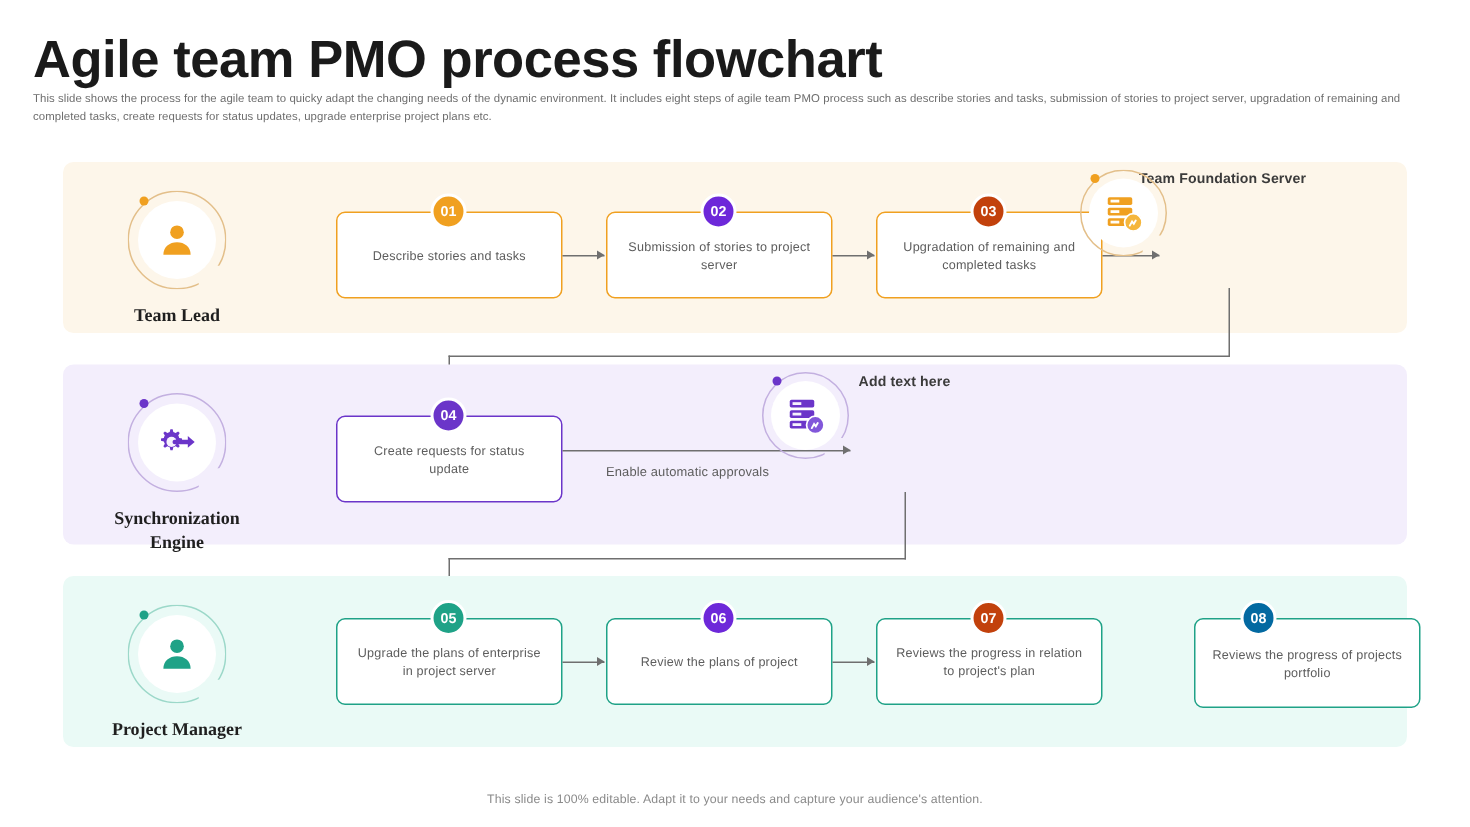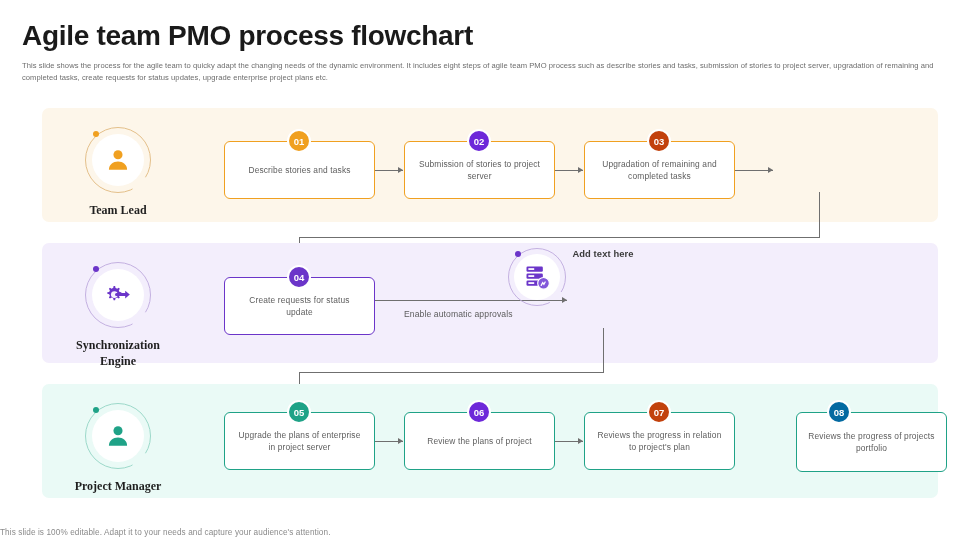--- a/index.html
+++ b/index.html
@@ -6,21 +6,21 @@
   body{
     width:980px;height:551px;background:#ffffff;
     font-family:"Liberation Sans", sans-serif;
     overflow:hidden;position:relative;
   }
   .slide{position:relative;width:980px;height:551px;}
 
   
   .title{
     position:absolute;left:22px;top:20px;
-    font-size:28px;font-weight:700;color:#1a1a1a;
+    font-size:35px;font-weight:700;color:#1a1a1a;
     letter-spacing:-0.3px;
   }
   .subtitle{
     position:absolute;left:22px;top:60px;width:934px;
     font-size:7.6px;line-height:11.5px;color:#6d6d6d;
     letter-spacing:0.05px;
   }
 
   
   .band{position:absolute;border-radius:7px;}
@@ -94,21 +94,21 @@
     border-left:3.5px solid transparent;border-right:3.5px solid transparent;
     border-top:5.5px solid #6f6f6f;
   }
   .edgelabel{
     position:absolute;text-align:left;font-size:8.6px;line-height:12.5px;
     color:#5d5d5d;letter-spacing:0.1px;
   }
 
   
   .footer{
-    position:absolute;left:0;top:528px;width:980px;text-align:left;
+    position:absolute;left:0;top:528px;width:980px;text-align:center;
     font-size:8.2px;color:#8a8a8a;letter-spacing:0.1px;
   }
 </style>
 </head>
 <body>
 
 <div class="slide">
 
   <div class="title">Agile team PMO process flowchart</div>
   <div class="subtitle">This slide shows the process for the agile team to quicky adapt the changing needs of the dynamic environment. It includes eight steps of agile team PMO process such as describe stories and tasks, submission of stories to project server, upgradation of remaining and completed tasks, create requests for status updates, upgrade enterprise project plans etc.</div>
@@ -143,20 +143,39 @@
   <div class="conn hline" style="left:555px;top:170px;width:28px;"></div>
   <div class="arrow-r" style="left:578px;top:166.5px;"></div>
 
   <div class="pbox" style="left:584px;top:141px;width:151px;height:58px;border-color:#F0A020;">
     <div class="ptext">Upgradation of remaining and completed tasks</div>
   </div>
   <div class="badge" style="left:647px;top:129px;background:#c2410c;">03</div>
   <div class="conn hline" style="left:735px;top:170px;width:38px;"></div>
   <div class="arrow-r" style="left:768px;top:166.5px;"></div>
 
+  <div class="node" style="left:720px;top:113px;width:190px;">
+    <div class="caption">Team Foundation Server</div>
+    <div class="ring" style="margin:0 auto;">
+      <div class="outline" style="border-color:#e3bf8a;"></div>
+      <div class="dot" style="background:#F0A020;left:7px;top:3px;"></div>
+      <div class="disc">
+        <svg width="28" height="28" viewBox="0 0 24 24">
+          <rect x="3" y="3" width="14" height="4.4" rx="1" fill="#F0A020"></rect>
+          <rect x="3" y="9" width="14" height="4.4" rx="1" fill="#F0A020"></rect>
+          <rect x="3" y="15" width="14" height="4.4" rx="1" fill="#F0A020"></rect>
+          <rect x="4.6" y="4.4" width="5" height="1.6" fill="#fffdf7"></rect>
+          <rect x="4.6" y="10.4" width="5" height="1.6" fill="#fffdf7"></rect>
+          <rect x="4.6" y="16.4" width="5" height="1.6" fill="#fffdf7"></rect>
+          <circle cx="17.6" cy="17.4" r="5" fill="#F5B63C" stroke="#ffffff" stroke-width="1"></circle>
+          <path d="M15.6 19.2l1.3-2.3 1 1.3 1.1-1.9" stroke="#ffffff" stroke-width="1.1" fill="none" stroke-linecap="round"></path>
+        </svg>
+      </div>
+    </div>
+  </div>
 
   <div class="conn vline" style="left:819px;top:192px;height:46px;"></div>
   <div class="conn hline" style="left:299px;top:237px;width:521px;"></div>
   <div class="conn vline" style="left:299px;top:237px;height:28px;"></div>
   <div class="arrow-d" style="left:295.5px;top:262px;"></div>
 
   <div class="band band-purple"></div>
 
   <div class="role" style="left:72px;top:262px;width:92px;">
     <div class="ring">

